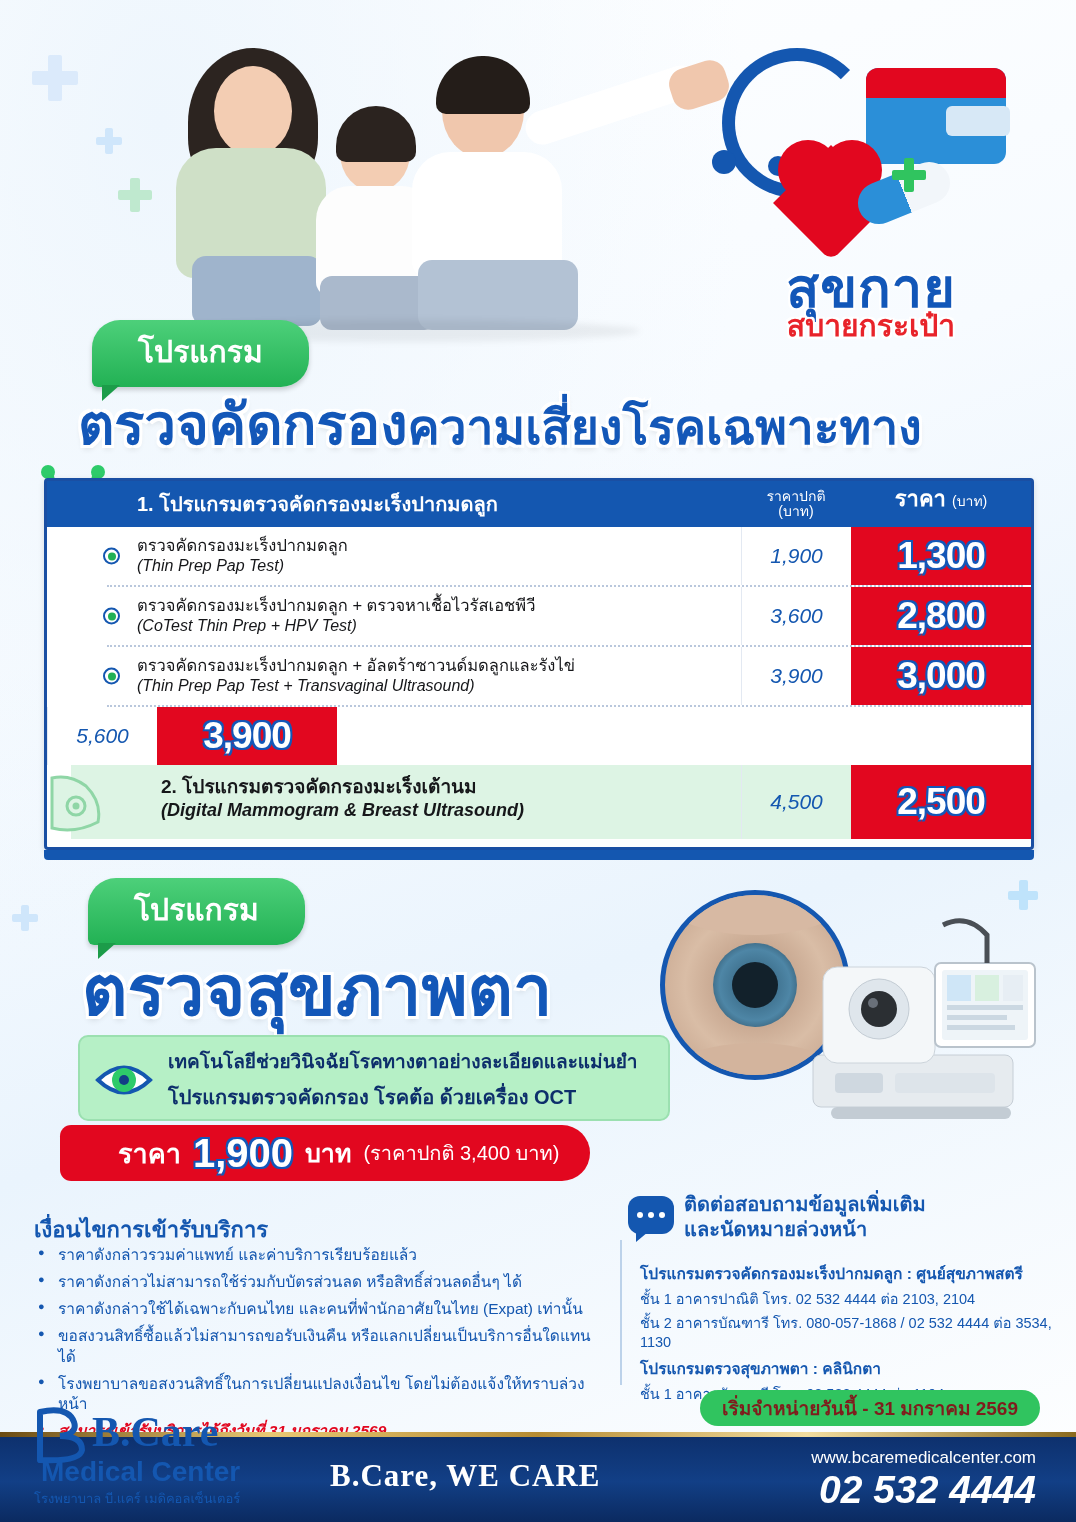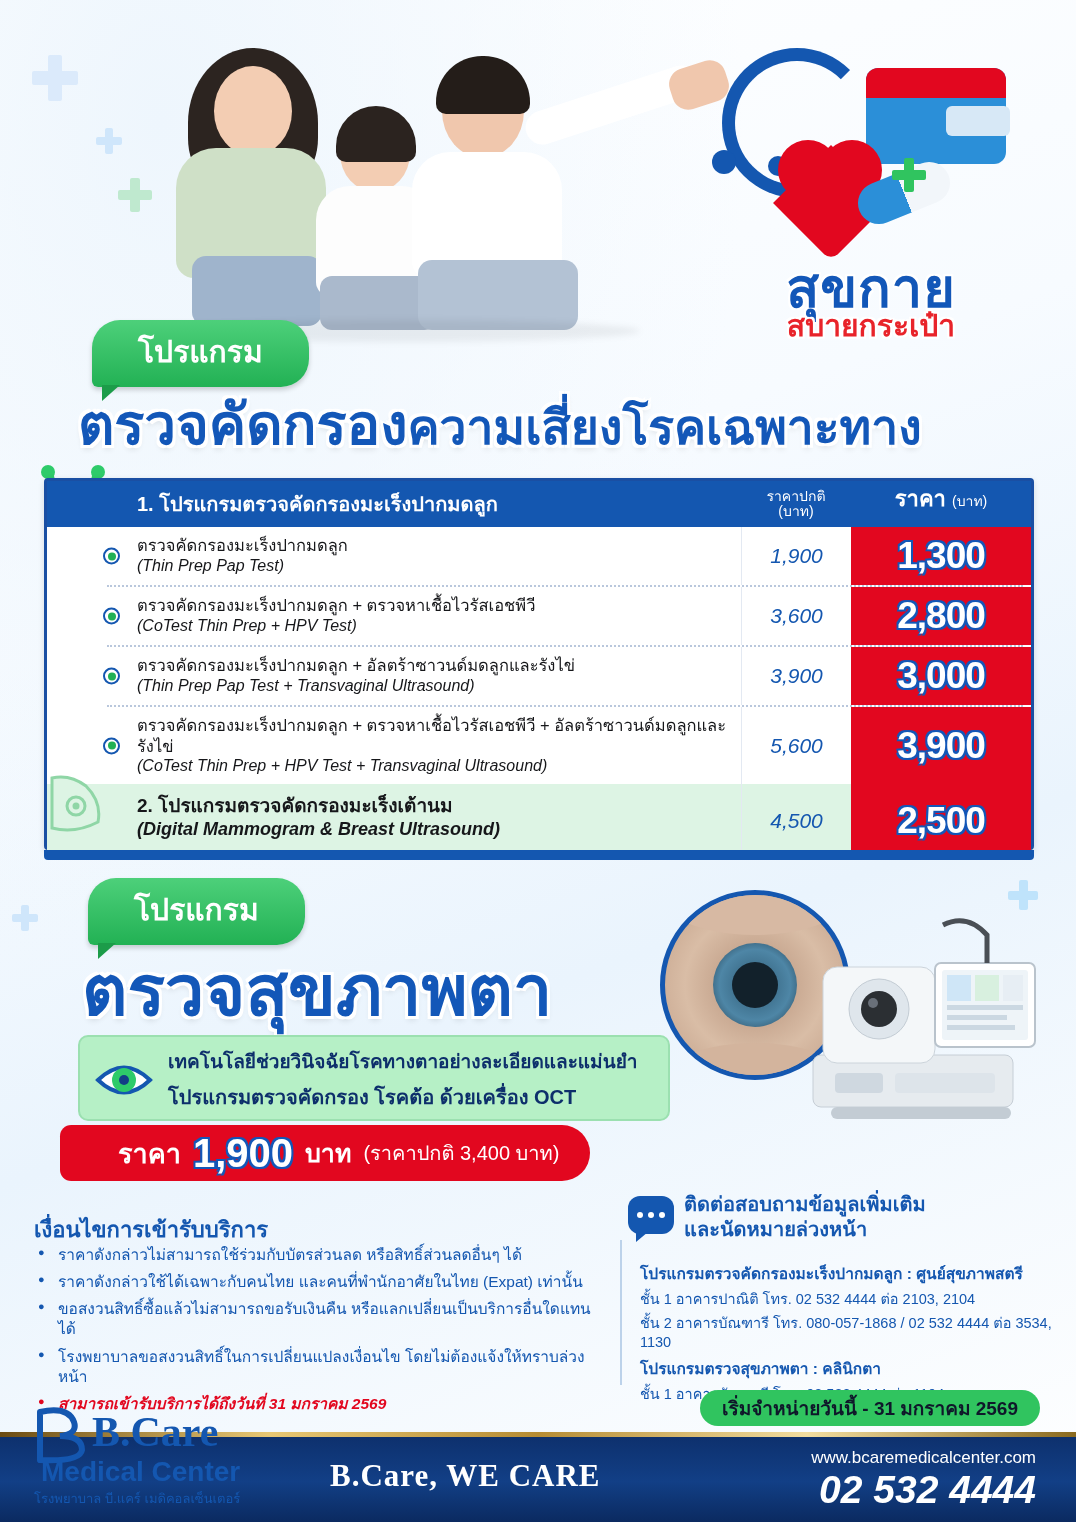--- a/index.html
+++ b/index.html
@@ -96,21 +96,21 @@
     text-shadow: 2px 2px 0 #1357b8, -2px -2px 0 #1357b8, 2px -2px 0 #1357b8, -2px 2px 0 #1357b8;
     letter-spacing:-1px;
   }
   .dots-sep { height:0; border-top:2px dotted #b9c7dc; margin:0 8px 0 60px;}
   .bullet {
     position:absolute; left:56px; top:50%; transform:translateY(-50%);
     width:17px; height:17px; border-radius:50%; border:2px solid #1457b0; background:#fff;
     display:flex; align-items:center; justify-content:center;
   }
   .bullet i { width:8px; height:8px; border-radius:50%; background:#22b154; display:block;}
-  .row-breast { background:#ddf4e4; }
+  .row-breast { background:#ddf4e4;margin-left:24px; }
   .row-breast .c1 { padding-top:10px; }
   .row-breast .c1 .th { font-size:19px; font-weight:bold; }
   .row-breast .c1 .en { font-size:18px; font-weight:bold; }
   .tfoot-bar { position:absolute; left:44px; top:850px; width:990px; height:10px; background:#1457b0; border-radius:0 0 4px 4px;}
 
   .uterus-icon { position:absolute; left:40px; top:462px; width:66px; height:62px;}
   .breast-icon { position:absolute; left:46px; top:772px; width:58px; height:62px;}
 
   
   .eye-photo {
@@ -160,21 +160,21 @@
   .chat-icon { position:absolute; left:628px; top:1196px; width:46px; height:38px; background:#1457b0; border-radius:12px;}
   .chat-icon:after{content:""; position:absolute; left:8px; bottom:-8px; border-top:10px solid #1457b0; border-right:12px solid transparent;}
   .chat-icon i { position:absolute; top:16px; width:6px;height:6px;border-radius:50%;background:#fff;}
   .contact-body { position:absolute; left:640px; top:1255px; width:420px;}
   .contact-body .ct { font-size:15.5px; font-weight:bold; color:#1457b0; margin-top:6px;}
   .contact-body .cd { font-size:14.5px; color:#1457b0; margin-top:1px;}
   .sep-v { position:absolute; left:620px; top:1240px; width:2px; height:145px; background:#bcd2ea;}
 
   .daterib {
     position:absolute; right:36px; top:1390px; width:340px; height:36px;
-    background:#30c45f; border-radius:18px; color:#0f172a; font-size:19px; font-weight:bold;
+    background:#30c45f; border-radius:18px; color:#7f1d1d; font-size:19px; font-weight:bold;
     display:flex; align-items:center; justify-content:center;margin-left:48px;
   }
 
   
   .footer {
     position:absolute; left:0; bottom:0; width:1076px; height:90px;
     background: linear-gradient(180deg,#0d2f6b 0%, #123f86 55%, #0b2a60 100%);
   }
   .footer .gold { position:absolute; left:0; top:0; width:100%; height:5px;
      background: linear-gradient(90deg,#6b4b12,#e8c874,#b68c33,#f2dda0,#8a6a1f);}
@@ -319,27 +319,20 @@
           <div class="en">(Thin Prep Pap Test + Transvaginal Ultrasound)</div>
         </div>
         <div class="c2">3,900</div>
         <div class="c3">
             <span class="price">3,000</span>
           </div>
       </div>
       <div class="dots-sep"></div>
 
       <div class="trow">
-        <div class="c1">
-          <div class="bullet">
-              <i></i>
-            </div>
-          <div class="th">ตรวจคัดกรองมะเร็งปากมดลูก + ตรวจหาเชื้อไวรัสเอชพีวี + อัลตร้าซาวนด์มดลูกและรังไข่</div>
-          <div class="en">(CoTest Thin Prep + HPV Test + Transvaginal Ultrasound)</div>
-        </div>
         <div class="c2">5,600</div>
         <div class="c3">
             <span class="price">3,900</span>
           </div>
       </div>
 
       <div class="trow row-breast" style="min-height:74px;">
         <div class="c1">
           <div class="th">2. โปรแกรมตรวจคัดกรองมะเร็งเต้านม</div>
           <div class="en">(Digital Mammogram &amp; Breast Ultrasound)</div>
@@ -407,20 +400,21 @@
 
   <div class="pricebanner">
     <span class="lbl">ราคา</span>
     <span class="num">1,900</span>
     <span class="unit">บาท</span>
     <span class="old">(ราคาปกติ 3,400 บาท)</span>
   </div>
 
   <div class="cond-title">เงื่อนไขการเข้ารับบริการ</div>
   <ul class="cond-list">
+    <li>ราคาดังกล่าวรวมค่าแพทย์ และค่าบริการเรียบร้อยแล้ว</li>
     <li>ราคาดังกล่าวไม่สามารถใช้ร่วมกับบัตรส่วนลด หรือสิทธิ์ส่วนลดอื่นๆ ได้</li>
     <li>ราคาดังกล่าวใช้ได้เฉพาะกับคนไทย และคนที่พำนักอาศัยในไทย (Expat) เท่านั้น</li>
     <li>ขอสงวนสิทธิ์ซื้อแล้วไม่สามารถขอรับเงินคืน หรือแลกเปลี่ยนเป็นบริการอื่นใดแทนได้</li>
     <li>โรงพยาบาลขอสงวนสิทธิ์ในการเปลี่ยนแปลงเงื่อนไข โดยไม่ต้องแจ้งให้ทราบล่วงหน้า</li>
     <li class="red">สามารถเข้ารับบริการได้ถึงวันที่ 31 มกราคม 2569</li>
   </ul>
 
   <div class="sep-v"></div>
   <div class="chat-icon">
     <i style="left:9px;"></i>

